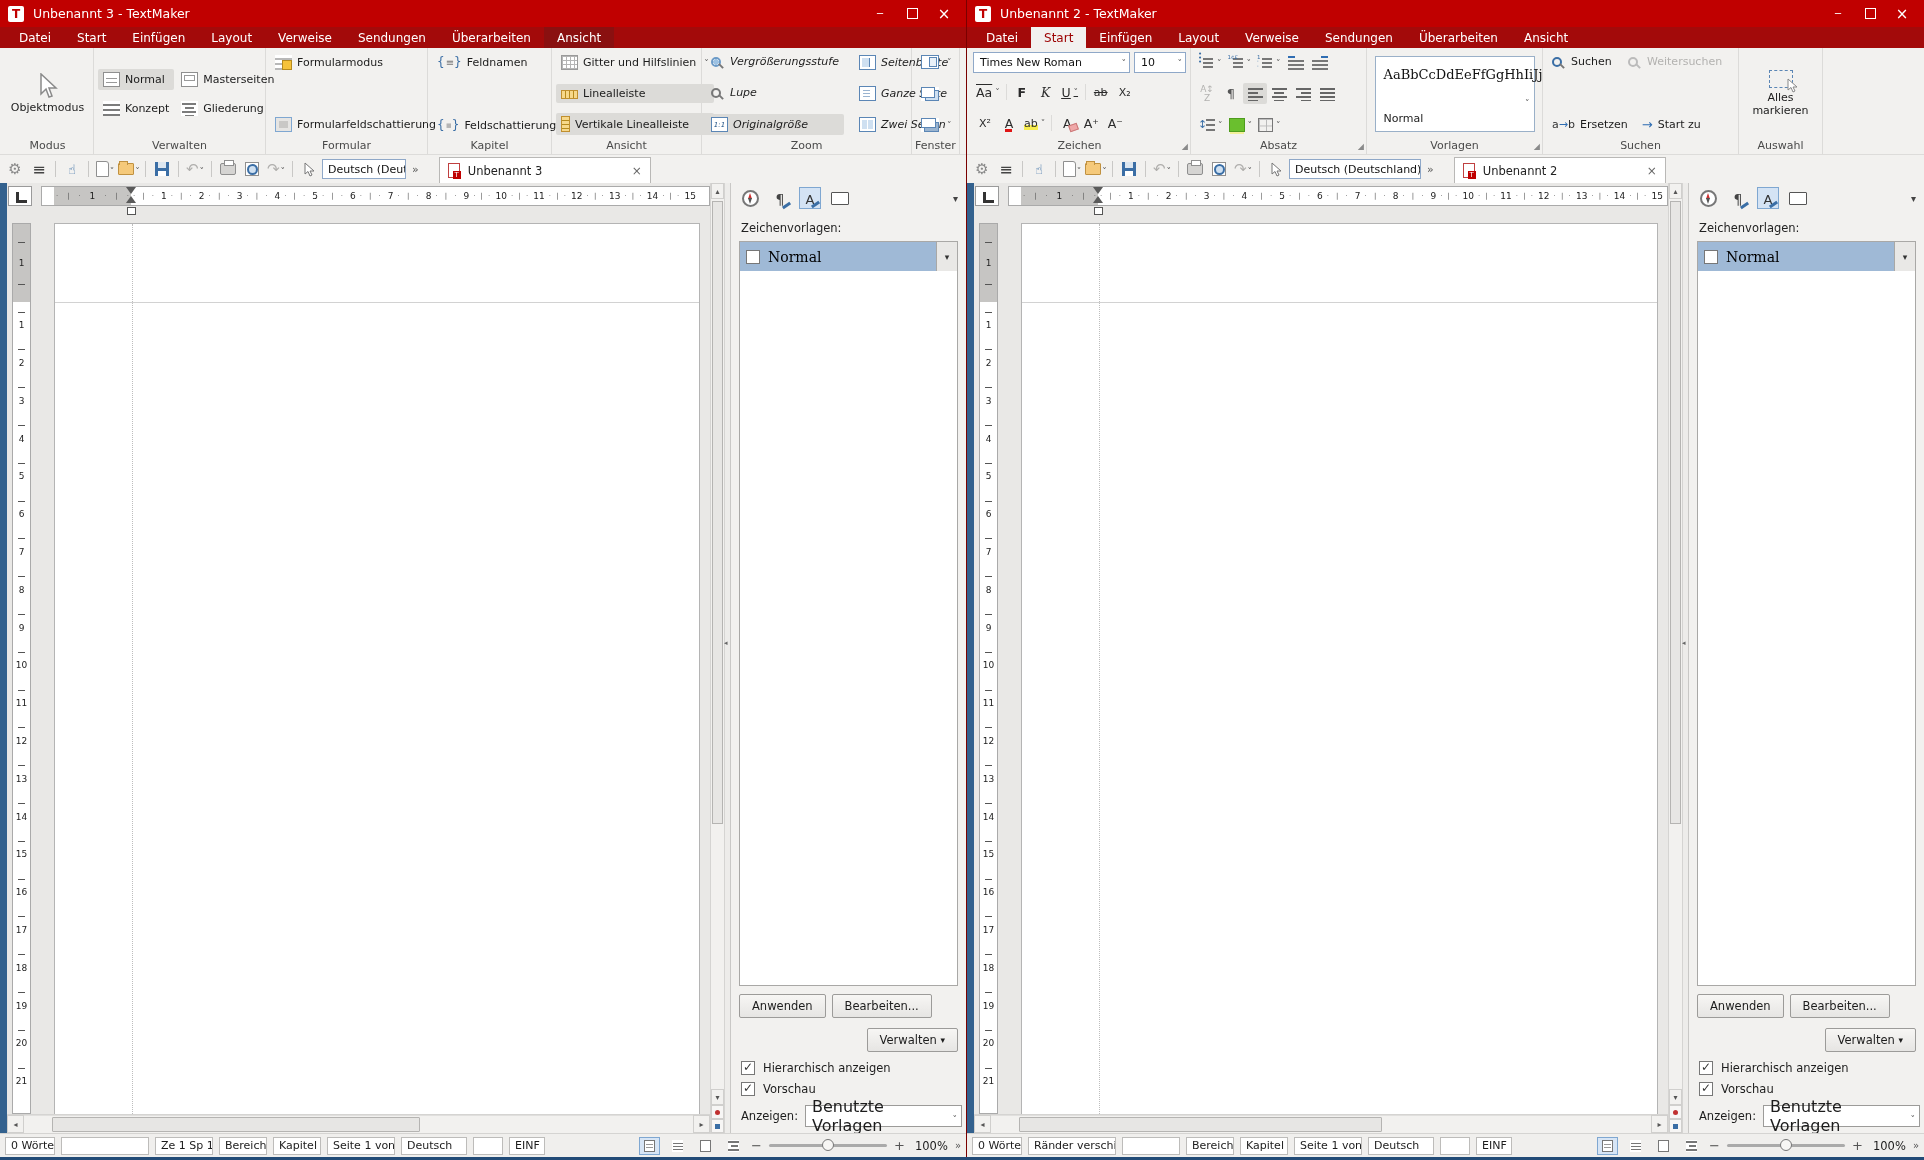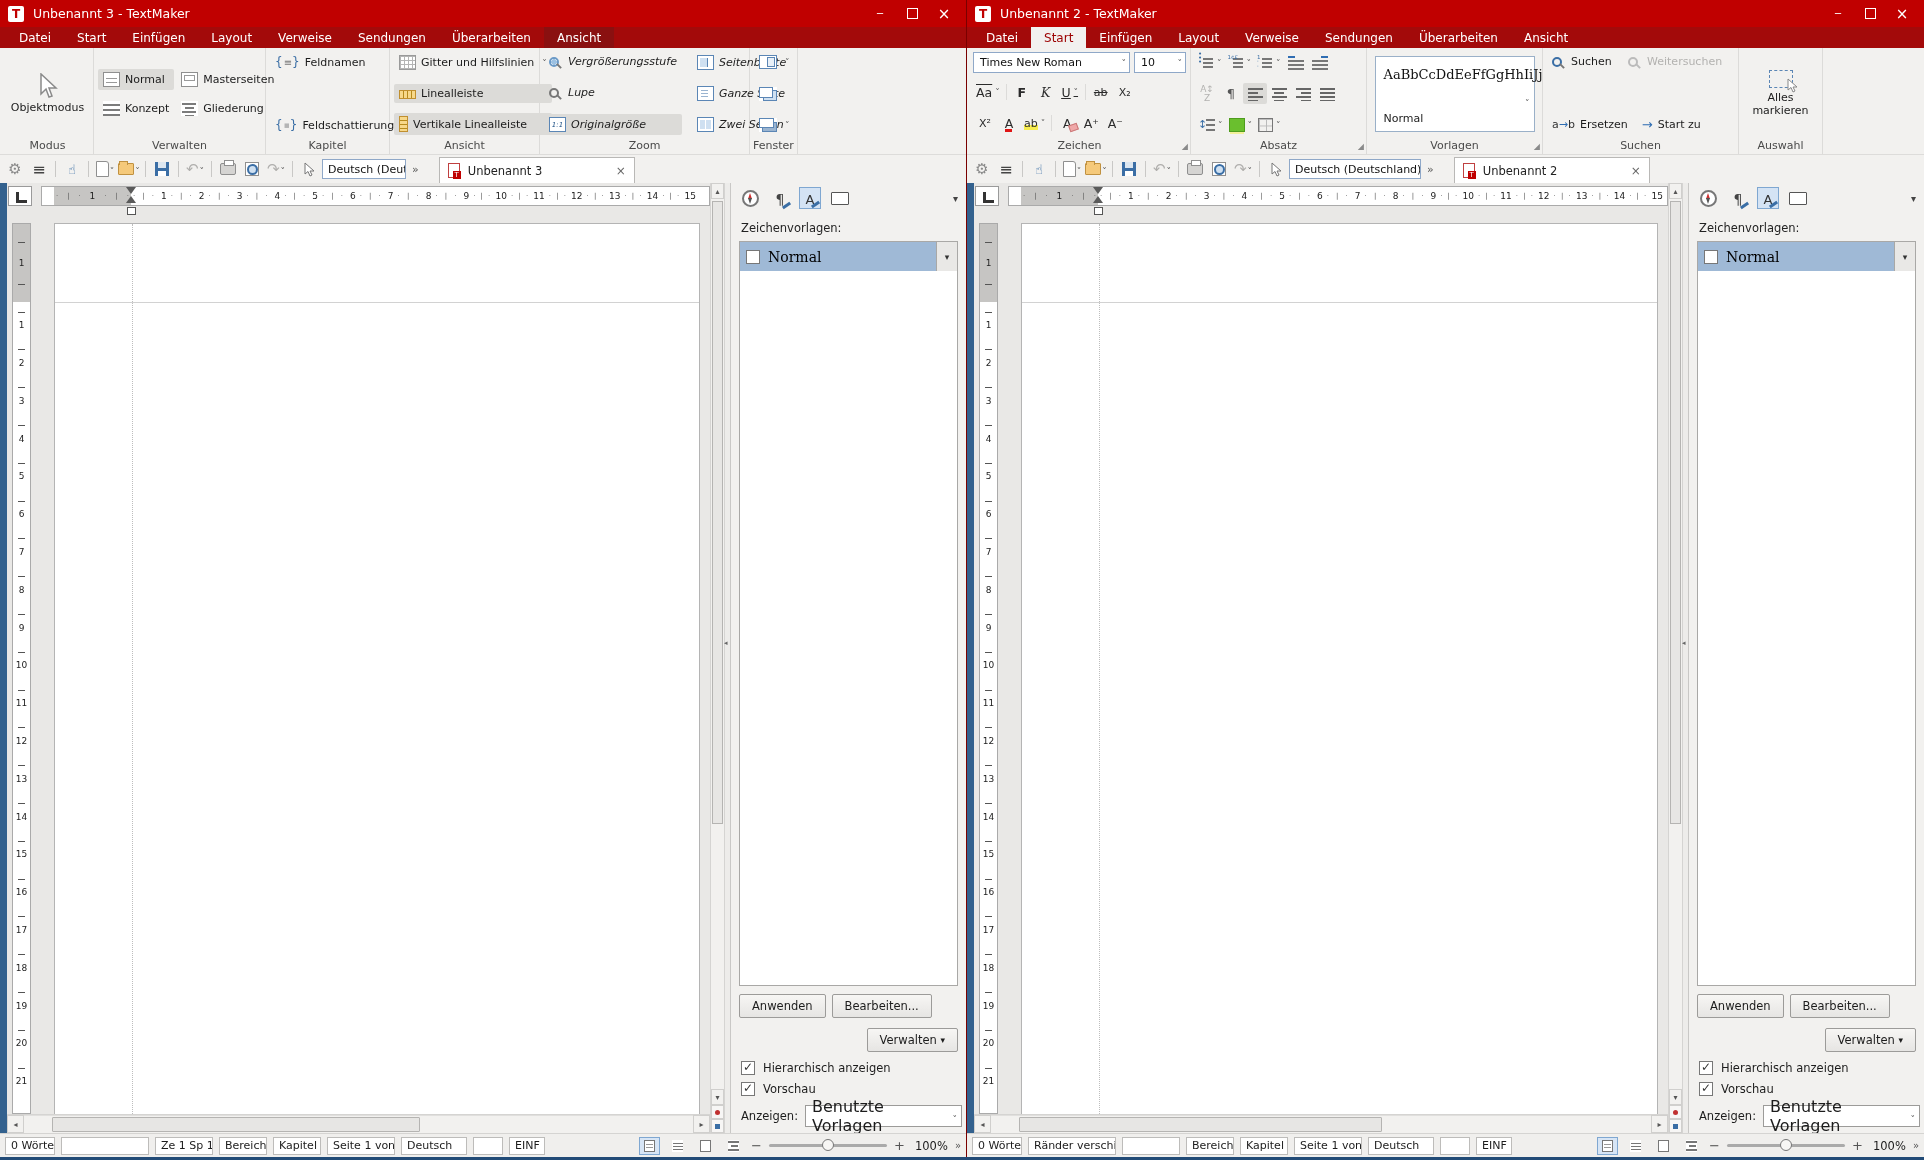--- a/index.html
+++ b/index.html
@@ -129,21 +129,21 @@
   .gi-folder { width:16px; height:12px; background:#f5c97a; border:1px solid #c09140; border-radius:1px; position:relative; } .gi-folder::before { content:""; position:absolute; left:0; top:-3px; width:7px; height:3px; background:#f5c97a; border:1px solid #c09140; border-bottom:none; }
   .gi-save { width:14px; height:14px; background:#3b6ea5; position:relative; } .gi-save::before { content:""; position:absolute; left:3px; top:0; width:8px; height:6px; background:#dce6f0; } .gi-save::after { content:""; position:absolute; left:3px; bottom:0; width:8px; height:5px; background:#fff; }
   .gi-undo::before { content:"↶"; font-size:15px; color:#b0afad; }
   .gi-redo::before { content:"↷"; font-size:15px; color:#b0afad; }
   .gi-print { width:16px; height:12px; background:#d5d4d2; border:1px solid #8f8f8f; border-radius:2px; position:relative; } .gi-print::before { content:""; position:absolute; left:3px; top:-4px; width:8px; height:4px; background:#fff; border:1px solid #8f8f8f; }
   .gi-preview { position:relative; } .gi-preview::before { content:""; display:block; width:12px; height:12px; border:1px solid #8f8f8f; background:#fff; } .gi-preview::after { content:""; position:absolute; right:1px; bottom:1px; width:7px; height:7px; border:2px solid #3a6ea5; border-radius:50%; background:#cfe0f1; }
   .gi-pointer svg { display:block; }
   .lang-combo { background:#fff; border:1px solid #8fa8c8; height:20px; display:flex; align-items:center; font-size:11px; color:#111; padding:0 2px 0 5px; overflow:hidden; white-space:nowrap; }
   #win-left .lang-combo { width:84px; } #win-right .lang-combo { width:132px; }
   .tb-more { color:#555; font-size:11px; padding:0 4px; }
-  .doc-tab { margin-left:14px; height:26px; align-self:flex-end; background:#fff; border:1px solid #b9b8b6; border-bottom:none; display:flex; align-items:center; padding:0 8px; gap:8px; width:196px; }
+  .doc-tab { margin-left:14px; height:26px; align-self:flex-end; background:#fff; border:1px solid #b9b8b6; border-bottom:none; display:flex; align-items:center; padding:0 8px; gap:8px; width:212px; }
   .doc-tab .dt-title { font-size:11.5px; color:#222; flex:1; }
   .dt-icon { width:12px; height:15px; background:#fff; border:1px solid #c04040; position:relative; } .dt-icon::after { content:"T"; position:absolute; right:-2px; bottom:-2px; background:#c00000; color:#fff; font-size:7px; width:8px; height:8px; display:flex; align-items:center; justify-content:center; }
   .dt-close { color:#666; font-size:12px; }
 
   
   .content { flex:1 1 auto; display:flex; min-height:0; }
   .bluestrip { width:7px; background:#33618e; flex:0 0 auto; }
   .docwrap { flex:1 1 auto; display:flex; flex-direction:column; min-width:0; }
   .docmain { flex:1 1 auto; position:relative; background:#e9e8e6; overflow:hidden; }
   .corner { position:absolute; left:1px; top:3px; width:24px; height:20px; background:#fff; border:1px solid #9a9a9a; } .corner::after { content:""; position:absolute; left:7px; top:5px; width:8px; height:8px; border-left:3px solid #333; border-bottom:3px solid #333; }
@@ -286,20 +286,35 @@
                 <span>Konzept</span>
               </div>
             <div class="rbtn">
                 <span class="ic ic-outline"></span>
                 <span>Gliederung</span>
               </div>
           </div>
         </div>
         <div class="rg-label">Verwalten</div>
       </div>
+      <div class="rgroup g-formular">
+        <div class="rg-body">
+          <div class="rows" style="gap:10px;">
+            <div class="rbtn">
+                <span class="ic ic-form"></span>
+                <span>Formularmodus</span>
+              </div>
+            <div class="rbtn">
+                <span class="ic ic-shade"></span>
+                <span>Formularfeldschattierung</span>
+              </div>
+          </div>
+        </div>
+        <div class="rg-label">Formular</div>
+      </div>
       <div class="rgroup g-felder">
         <div class="rg-body">
           <div class="rows" style="gap:10px;">
             <div class="rbtn">
                 <span class="braces">{<i>≡</i>}</span>
                 <span>Feldnamen</span>
               </div>
             <div class="rbtn">
                 <span class="braces fld">{<i>▪</i>}</span>
                 <span>Feldschattierung</span>

